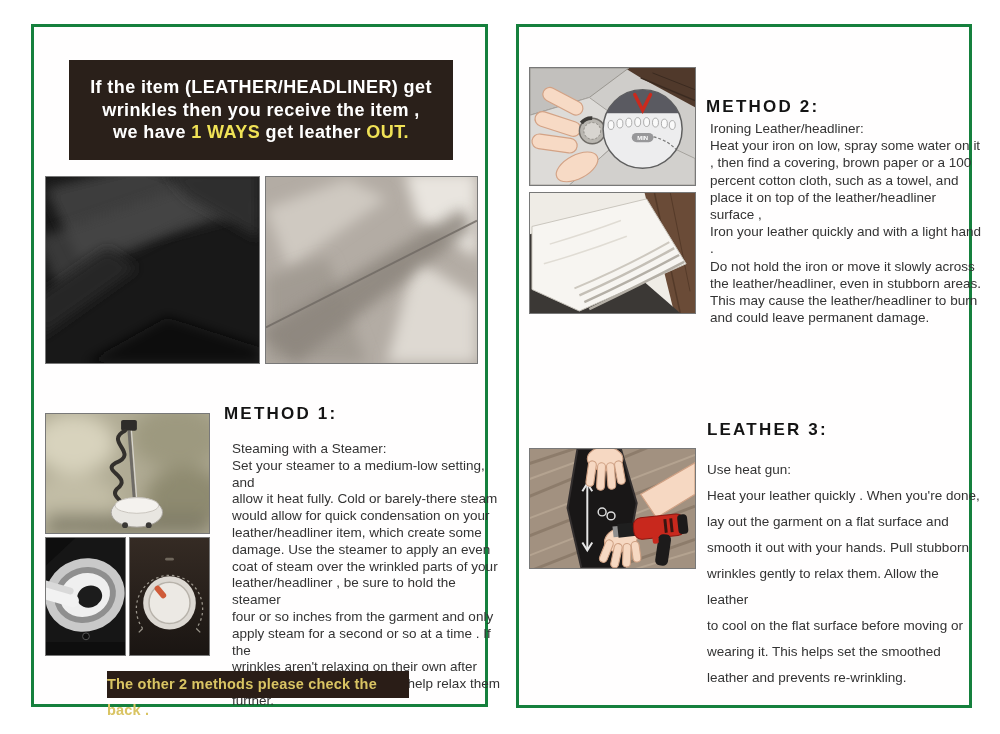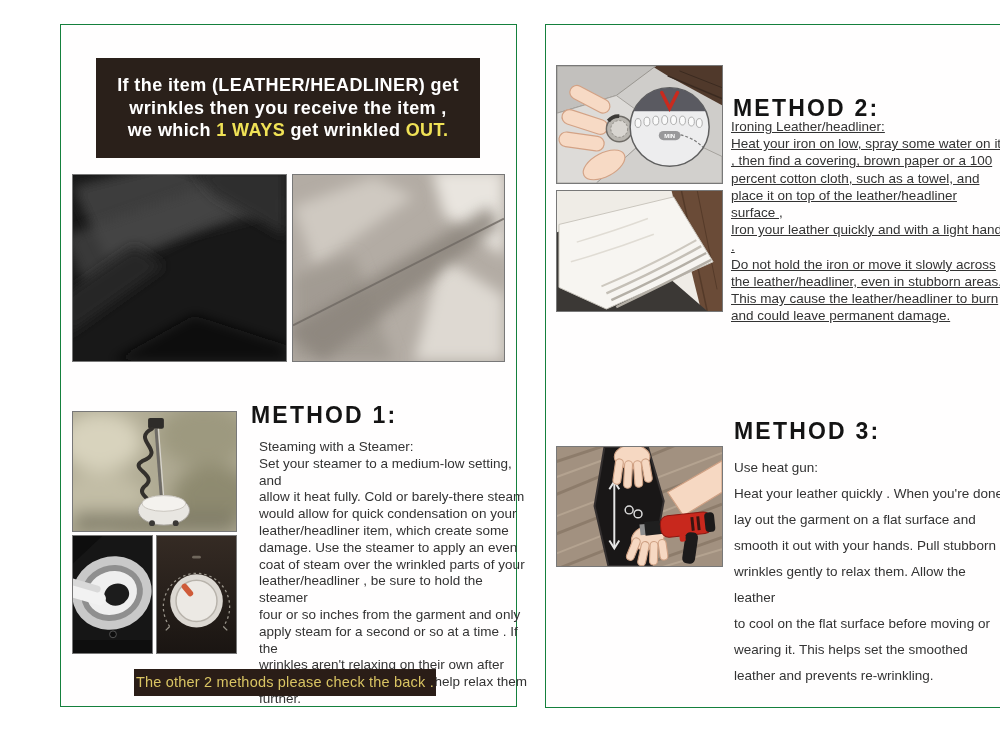--- a/index.html
+++ b/index.html
@@ -3,22 +3,21 @@
 <meta charset="utf-8">
 <style>
   * { margin:0; padding:0; box-sizing:border-box; }
   html,body { background:#ffffff; }
   .page {
     position:relative; width:1000px; height:734px; background:#ffffff;
     font-family:"Liberation Sans", sans-serif; overflow:hidden;
   }
   .panel {
     position:absolute; top:24px; height:683px; background:#fffefe;
-    border:1px solid #15803d;
-    margin-left:29px;
+    border:3px solid #15803d;
   }
   .panel.left  { left:31px;  width:457px; }
   .panel.right { left:516px; width:456px; height:684px; }
 
   
   .banner {
     position:absolute; left:35px; top:33px; width:384px; height:100px;
     background:#2a201a; color:#fff; display:flex; flex-direction:column;
     justify-content:center; text-align:center;
     font-weight:bold; font-size:18px; line-height:22.5px; letter-spacing:.4px;
@@ -36,51 +35,51 @@
   .nozzle      { left:11px;  top:510px; width:81px;  height:119px; }
   .dialphoto   { left:95px;  top:510px; width:81px;  height:119px; }
 
   
   .iron    { left:10px; top:40px;  width:167px; height:119px; }
   .towel   { left:10px; top:165px; width:167px; height:122px; }
   .heatgun { left:10px; top:421px; width:167px; height:121px; }
 
   
   h3.m-title {
-    position:absolute; font-size:23px; font-weight:bold; letter-spacing:2.2px;
+    position:absolute; font-size:17px; font-weight:bold; letter-spacing:2.2px;
     color:#141414;
   }
   .m-body {
     position:absolute; white-space:pre-line; color:#333;
     font-size:13.5px;
   }
   .m1-title { left:190px; top:377px; }
   .m1-body  { left:198px; top:414px; width:276px; line-height:16.8px; }
   .m2-title { left:187px; top:70px; }
-  .m2-body  { left:185px; top:93px;  width:272px; line-height:17.2px;text-decoration:underline; }
+  .m2-body  { left:191px; top:93px;  width:272px; line-height:17.2px; }
   .m3-title { left:188px; top:393px; }
   .m3-body  { left:188px; top:430px; width:276px; line-height:26px; }
 
   .back-note {
     position:absolute; left:73px; top:644px; width:302px; height:27px;
     background:#2a1d17; color:#d9c463; font-size:14.5px; line-height:26px;
-    text-align:center; letter-spacing:.2px;
+    text-align:left; letter-spacing:.2px;font-weight:bold;
   }
 </style>
 </head>
 <body>
 
 <div class="page">
 
   <section class="panel left">
 
     <div class="banner">
       <div>If the item (LEATHER/HEADLINER) get</div>
       <div>wrinkles then you receive the item ,</div>
-      <div><span>we which </span><span class="hl">1 WAYS</span><span> get wrinkled </span><span class="hl">OUT.</span></div>
+      <div><span>we have </span><span class="hl">1 WAYS</span><span> get leather </span><span class="hl">OUT.</span></div>
     </div>
 
     <div class="imgbox photo-black">
       <svg viewBox="0 0 215 188" preserveAspectRatio="none">
         <defs>
             <filter id="f-bl" x="-30%" y="-30%" width="160%" height="160%">
               <feGaussianBlur stdDeviation="6"></feGaussianBlur>
             </filter>
           </defs>
         <rect width="215" height="188" fill="#181818"></rect>
@@ -272,21 +271,21 @@
 Heat your iron on low, spray some water on it
 , then find a covering, brown paper or a 100
 percent cotton cloth, such as a towel, and
 place it on top of the leather/headliner surface ,
 Iron your leather quickly and with a light hand .
 Do not hold the iron or move it slowly across
 the leather/headliner, even in stubborn areas.
 This may cause the leather/headliner to burn
 and could leave permanent damage.</p>
 
-    <h3 class="m-title m3-title">METHOD 3:</h3>
+    <h3 class="m-title m3-title">LEATHER 3:</h3>
     <p class="m-body m3-body">Use heat gun:
 Heat your leather quickly . When you're done,
 lay out the garment on a flat surface and
 smooth it out with your hands. Pull stubborn
 wrinkles gently to relax them. Allow the leather
 to cool on the flat surface before moving or
 wearing it. This helps set the smoothed
 leather and prevents re-wrinkling.</p>
 
     <div class="imgbox heatgun">

